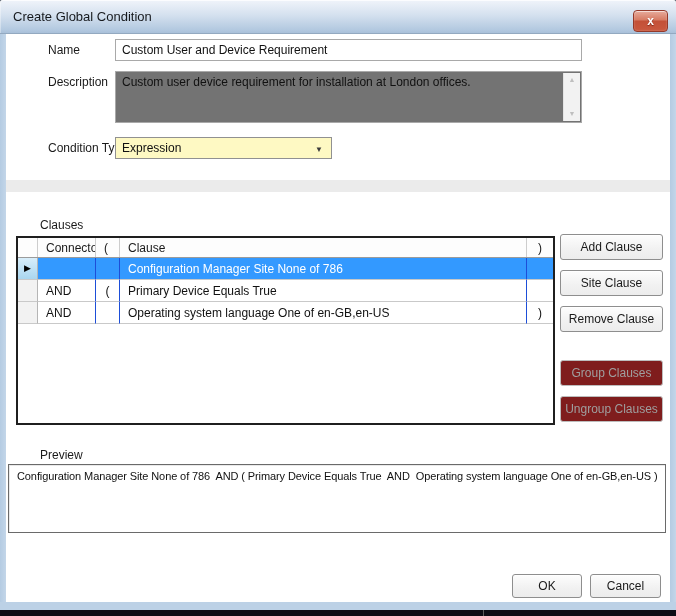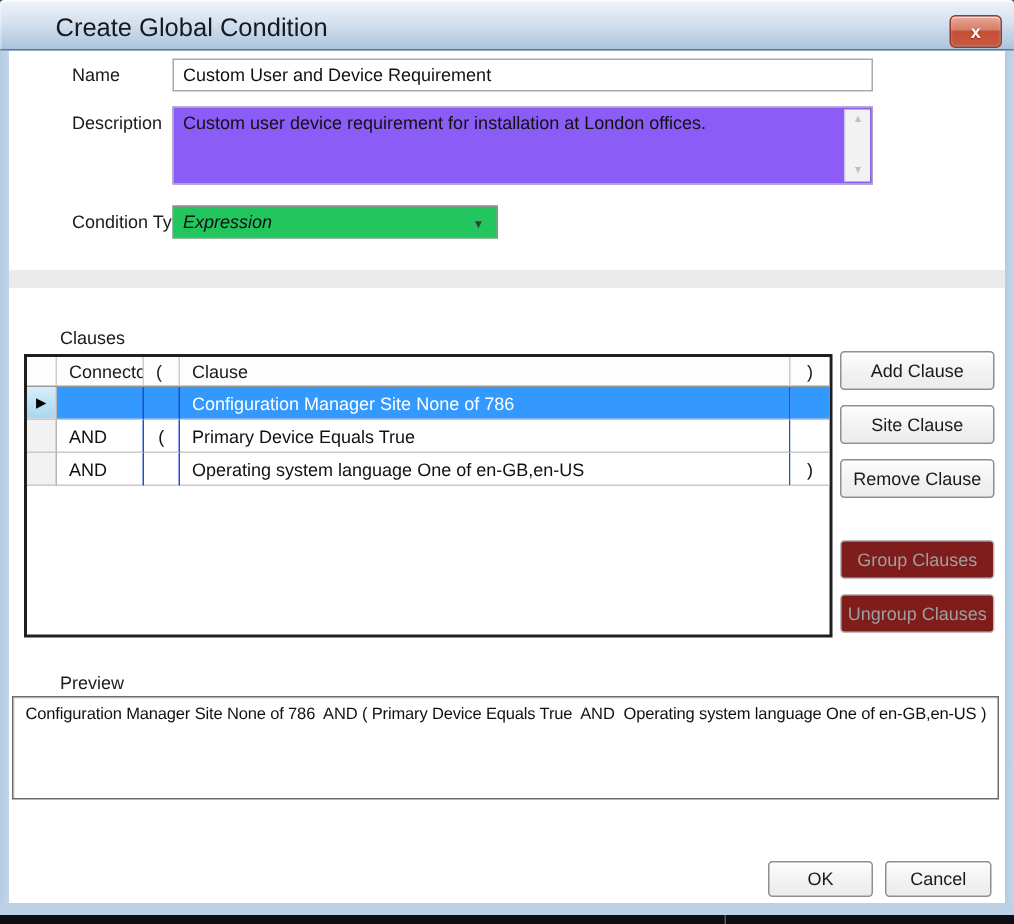--- a/index.html
+++ b/index.html
@@ -4,51 +4,51 @@
 <style>
   html,body{margin:0;padding:0;background:#0e0e14;}
   *{box-sizing:border-box;font-family:"Liberation Sans",sans-serif;}
   .dialog{position:relative;width:676px;height:616px;overflow:hidden;
     box-shadow:inset 0 0 0 1px #4d5866;background:#0e0e14;}
   
   .titlebar{position:absolute;left:0;top:0;width:676px;height:34px;
     background:linear-gradient(#f0f4fa,#d5e1ef 45%,#b3c9e0 90%,#a9c0d9);
     box-shadow:inset 0 1px 0 rgba(255,255,255,.75), inset 1px 0 0 rgba(255,255,255,.35);
     border-bottom:1px solid #93a9c0;border-radius:3px 3px 0 0;}
-  .title-text{position:absolute;left:13px;top:9px;font-size:17px;color:#16191d;margin-left:24px;}
+  .title-text{position:absolute;left:13px;top:9px;font-size:13px;color:#16191d;}
   .close-btn{position:absolute;left:633px;top:10px;width:35px;height:22px;
     border:1px solid #93392a;border-radius:4px;
     background:linear-gradient(#e7ab9c,#d77b63 45%,#c35037 50%,#c9583e);
     box-shadow:inset 0 1px 0 rgba(255,255,255,.55), inset 0 0 2px rgba(255,255,255,.35);
     display:flex;align-items:center;justify-content:center;cursor:default;}
   .close-x{color:#fff;font-size:12px;font-weight:bold;line-height:1;
     text-shadow:0 1px 1px rgba(80,10,0,.6);}
   .frame-left,.frame-right{position:absolute;top:34px;width:6px;height:576px;
     background:linear-gradient(90deg,#b4cbe2,#c3d6e9);}
   .frame-left{left:0;}
   .frame-right{left:670px;}
   .frame-bottom{position:absolute;left:0;top:602px;width:676px;height:8px;background:#bcd1e6;}
   .bg-strip{position:absolute;left:0;top:610px;width:676px;height:6px;background:#0d0d15;}
   .bg-seam{position:absolute;left:483px;top:610px;width:1px;height:6px;background:#5c5c5c;}
   .content{position:absolute;left:6px;top:34px;width:664px;height:568px;background:#fff;}
   
   .lbl{position:absolute;font-size:12px;color:#1a1a1a;white-space:nowrap;margin-left:28px;}
   
   .txt-input{position:absolute;border:1px solid #a9a9a9;background:#fff;
     font-size:12px;color:#111;padding:0 6px;outline:none;}
-  .desc-box{position:absolute;border:1px solid #a9a9a9;background:#8b5cf6;}
+  .desc-box{position:absolute;border:1px solid #a9a9a9;background:#737373;}
   .desc-text{position:absolute;left:6px;top:3px;right:22px;font-size:12px;color:#111;}
   .vscroll{position:absolute;right:1px;top:1px;bottom:1px;width:17px;background:#f2f2f2;
     border-left:1px solid #e4e4e4;}
   .vscroll .up,.vscroll .down{position:absolute;left:0;width:100%;text-align:center;
     font-size:7px;color:#bfbfbf;line-height:14px;}
   .vscroll .up{top:0;}
   .vscroll .down{bottom:0;}
-  .combo{position:absolute;border:1px solid #919191;background:#22c55e;
-    font-size:12px;color:#111;display:flex;align-items:center;padding:0 6px;font-style:italic;}
+  .combo{position:absolute;border:1px solid #919191;background:#fef9c3;
+    font-size:12px;color:#111;display:flex;align-items:center;padding:0 6px;}
   .combo .arrow{position:absolute;right:8px;top:7px;font-size:8px;color:#3c3c3c;}
   .separator{position:absolute;background:#ebebeb;}
   
   .grid{position:absolute;border:2px solid #1f1f1f;background:#fff;overflow:hidden;}
   .grid-head,.grid-row{display:grid;grid-template-columns:20px 58px 24px 1fr 26px;}
   .grid-head{height:20px;border-bottom:1px solid #9b9b9b;background:#fdfdfd;}
   .grid-head .hcell{font-size:12px;color:#1a1a1a;display:flex;align-items:center;
     padding-left:8px;border-right:1px solid #cdcdcd;overflow:hidden;white-space:nowrap;}
   .grid-head .hcell.cntr{justify-content:center;padding-left:0;}
   .grid-head .hcell:last-child{border-right:none;}

